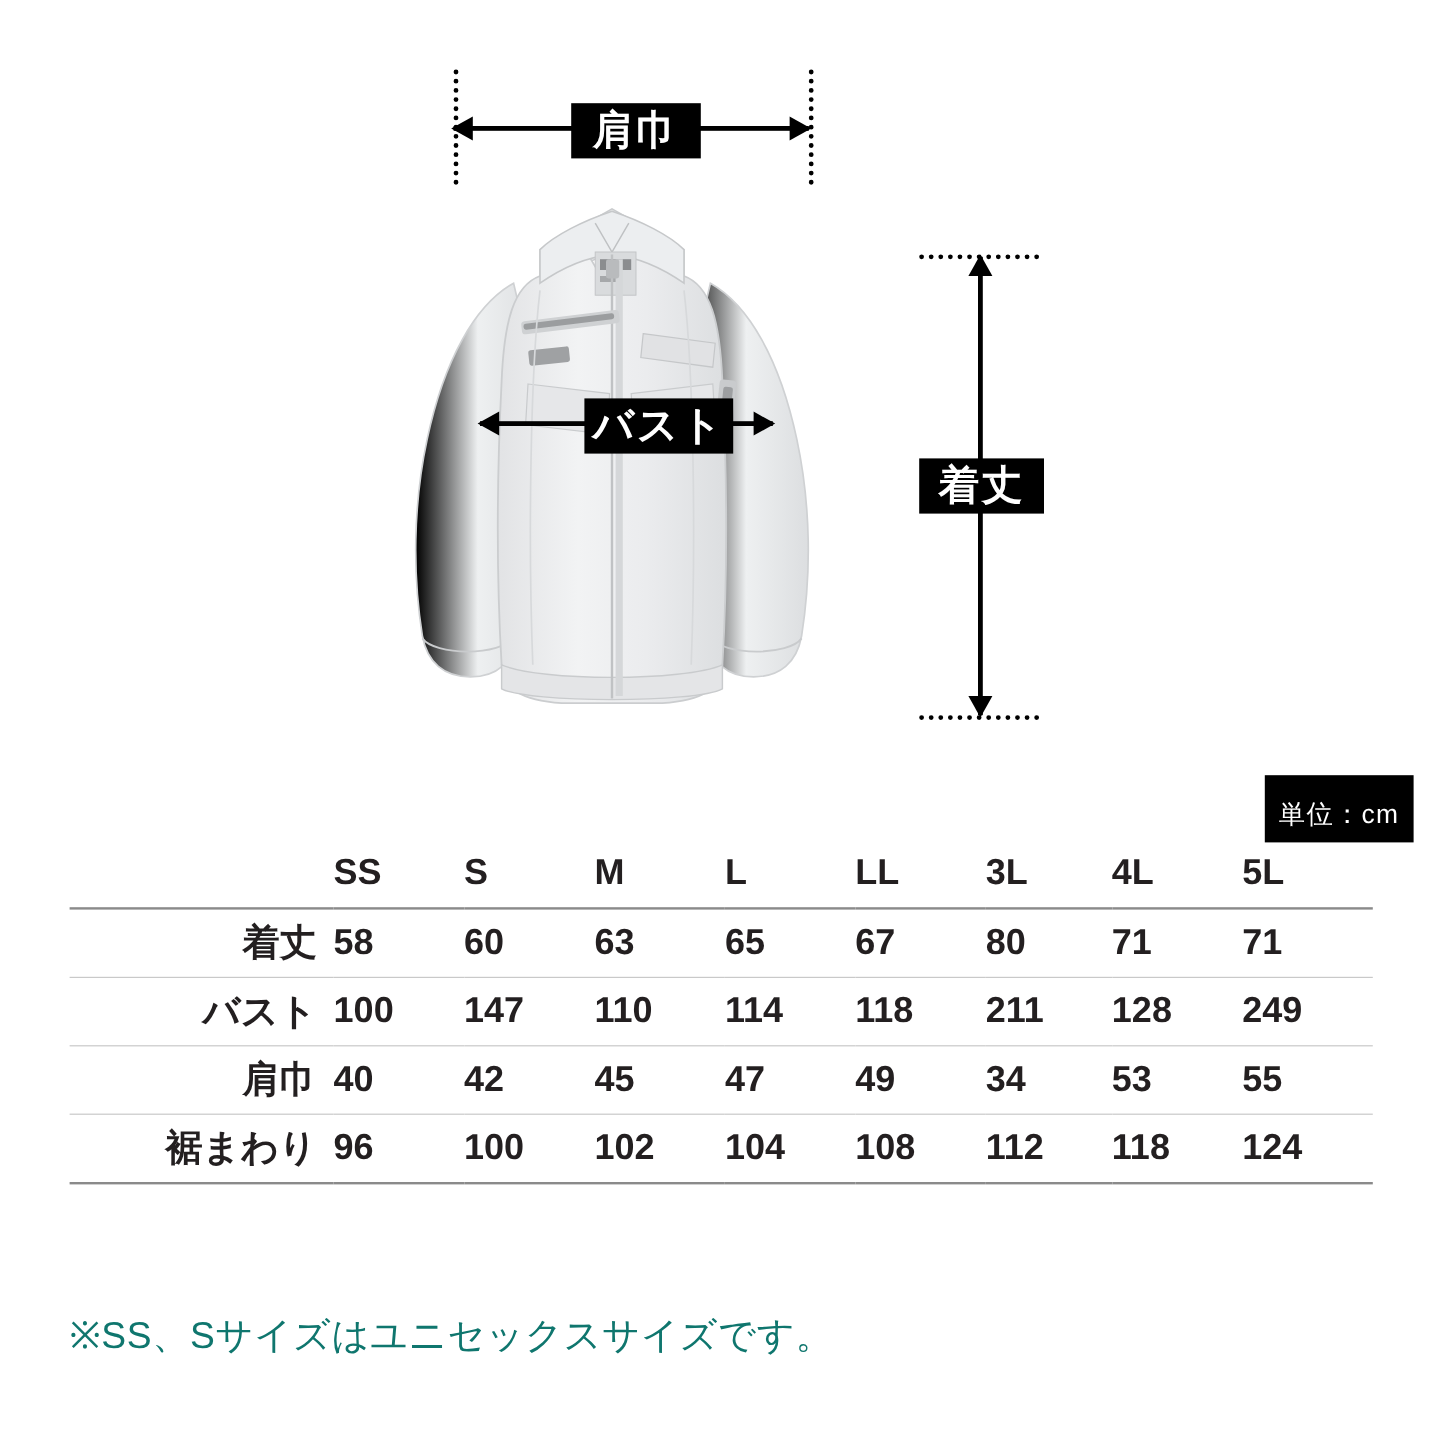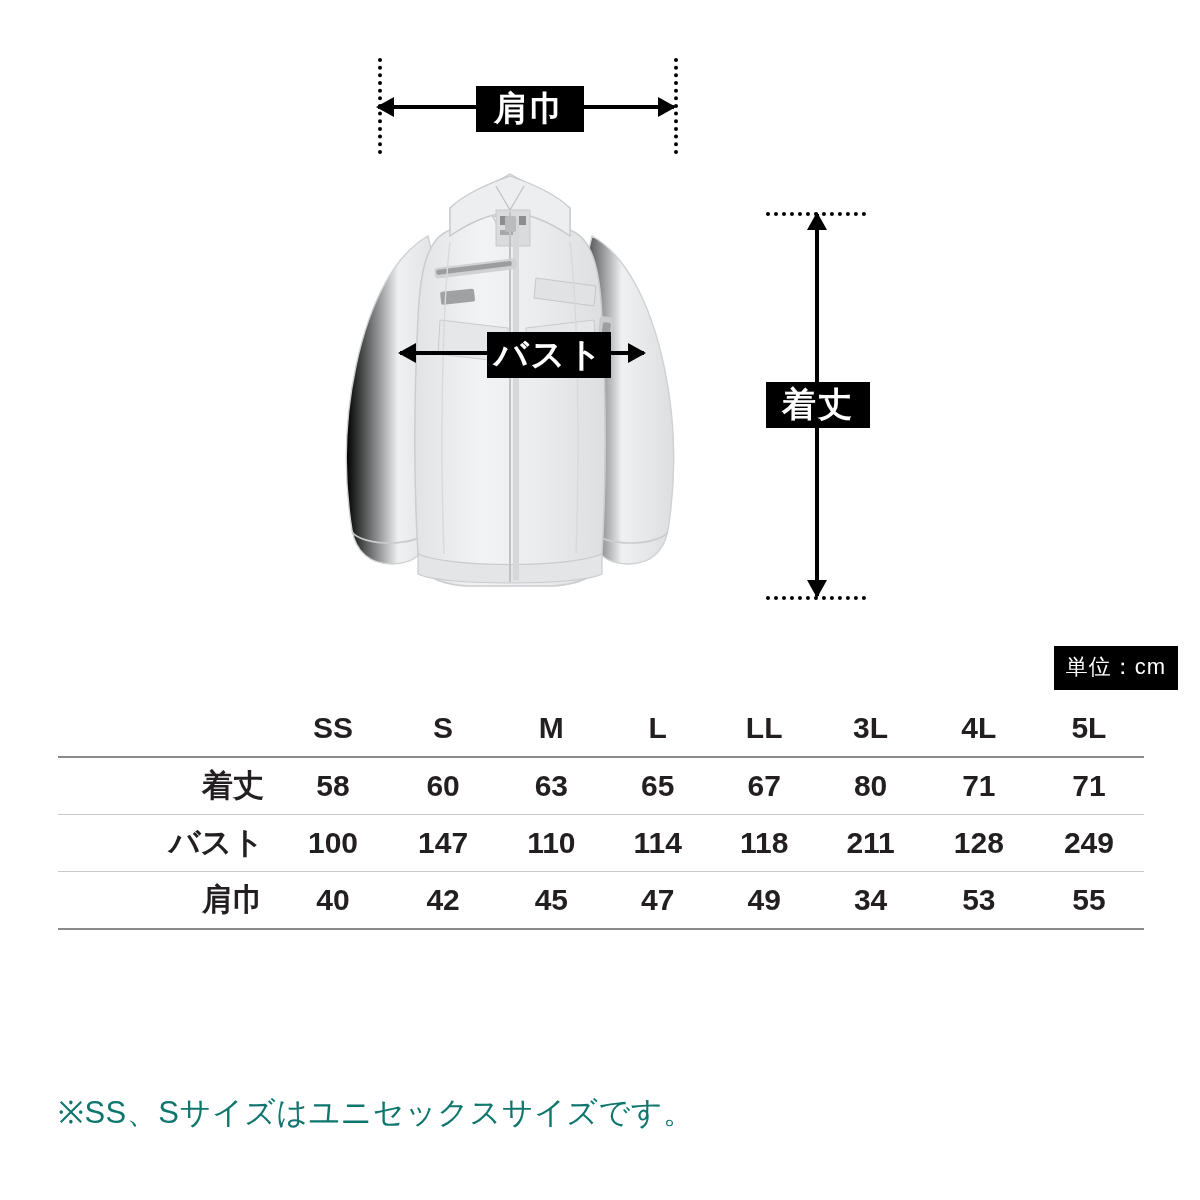--- a/index.html
+++ b/index.html
@@ -152,36 +152,36 @@
   }
 
   
   .unit-badge {
     position: absolute;
     right: 22px;
     top: 646px;
     background: #000;
     color: #fff;
     font-size: 22px;
-    padding: 6px 12px 8px 12px;
+    padding: 18px 12px 8px 12px;
     letter-spacing: 1px;
   }
 
   
   .size-table {
     position: absolute;
     left: 58px;
     top: 700px;
     width: 1086px;
     border-collapse: collapse;
     font-size: 30px;
   }
   .size-table th,
   .size-table td {
-    text-align: center;
+    text-align: left;
     padding: 0;
     height: 56px;
     font-weight: 700;
     color: #231f20;
   }
   .size-table thead th {
     border-bottom: 2px solid #8a8a8a;
     font-size: 30px;
   }
   .size-table tbody td {
@@ -351,16 +351,27 @@
       <td class="row-head">肩巾</td>
       <td>40</td>
       <td>42</td>
       <td>45</td>
       <td>47</td>
       <td>49</td>
       <td>34</td>
       <td>53</td>
       <td>55</td>
     </tr>
+    <tr>
+      <td class="row-head">裾まわり</td>
+      <td>96</td>
+      <td>100</td>
+      <td>102</td>
+      <td>104</td>
+      <td>108</td>
+      <td>112</td>
+      <td>118</td>
+      <td>124</td>
+    </tr>
   </tbody>
 </table>
 
 <div class="note">※SS、Sサイズはユニセックスサイズです。</div>
 
 </body></html>

